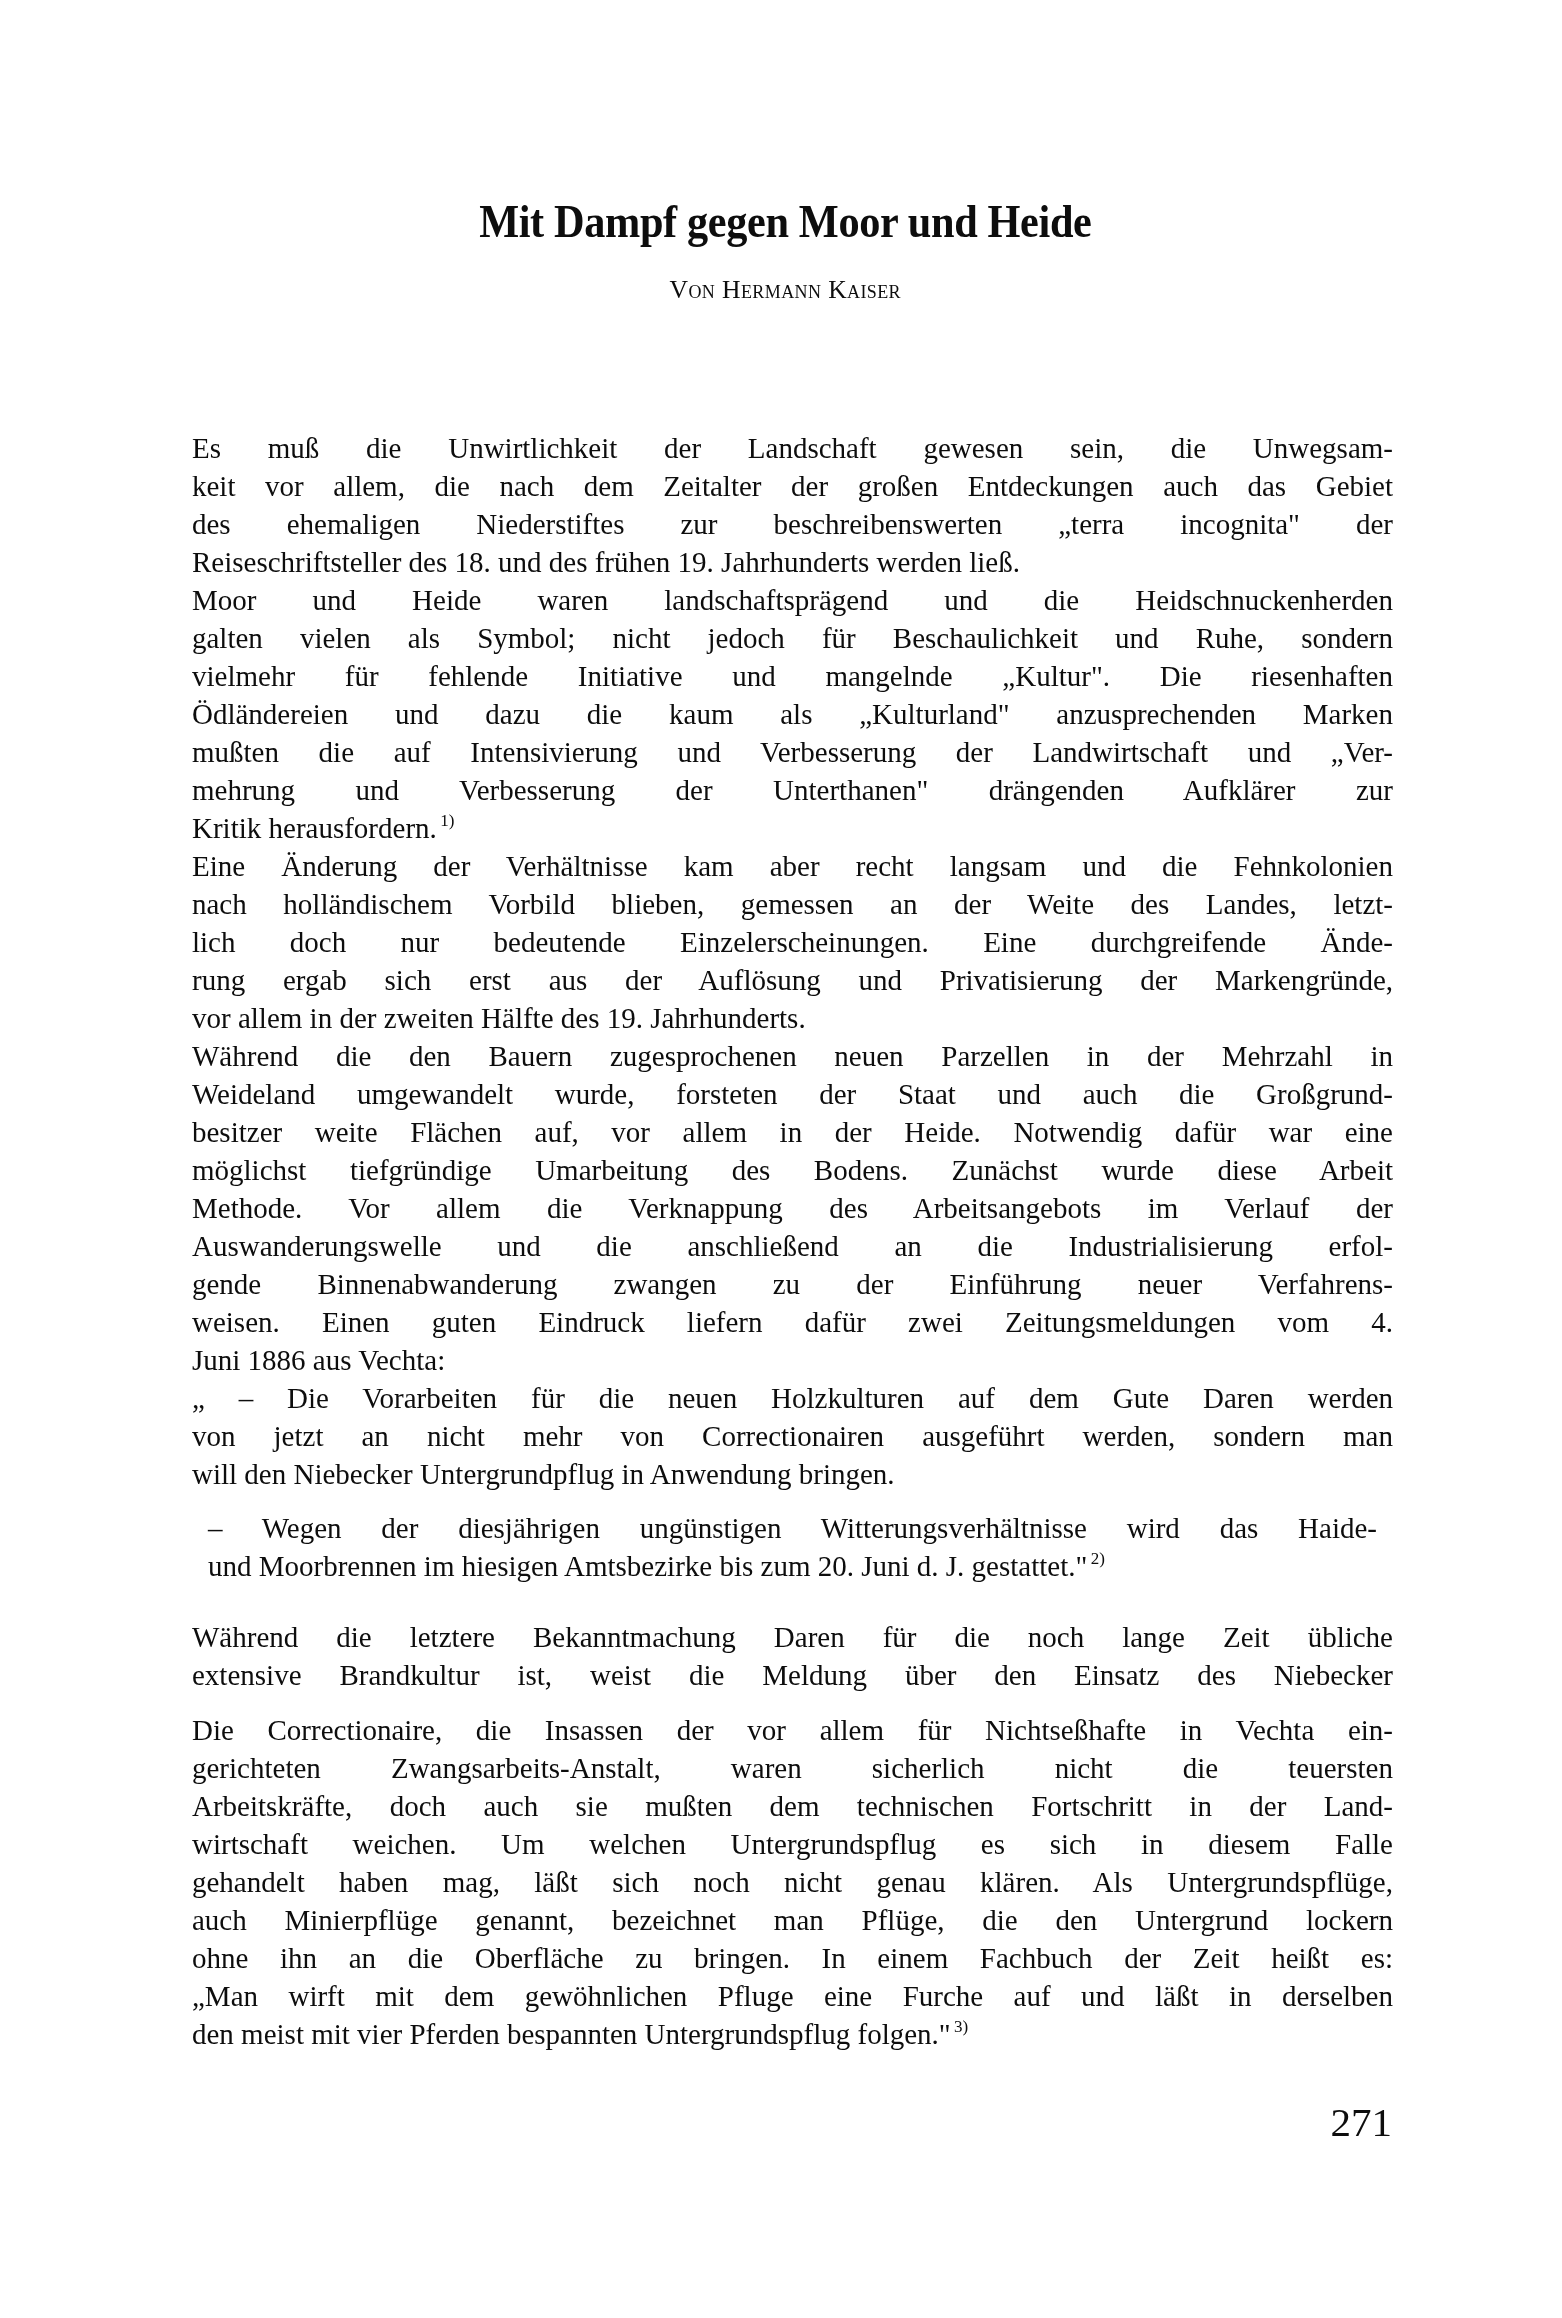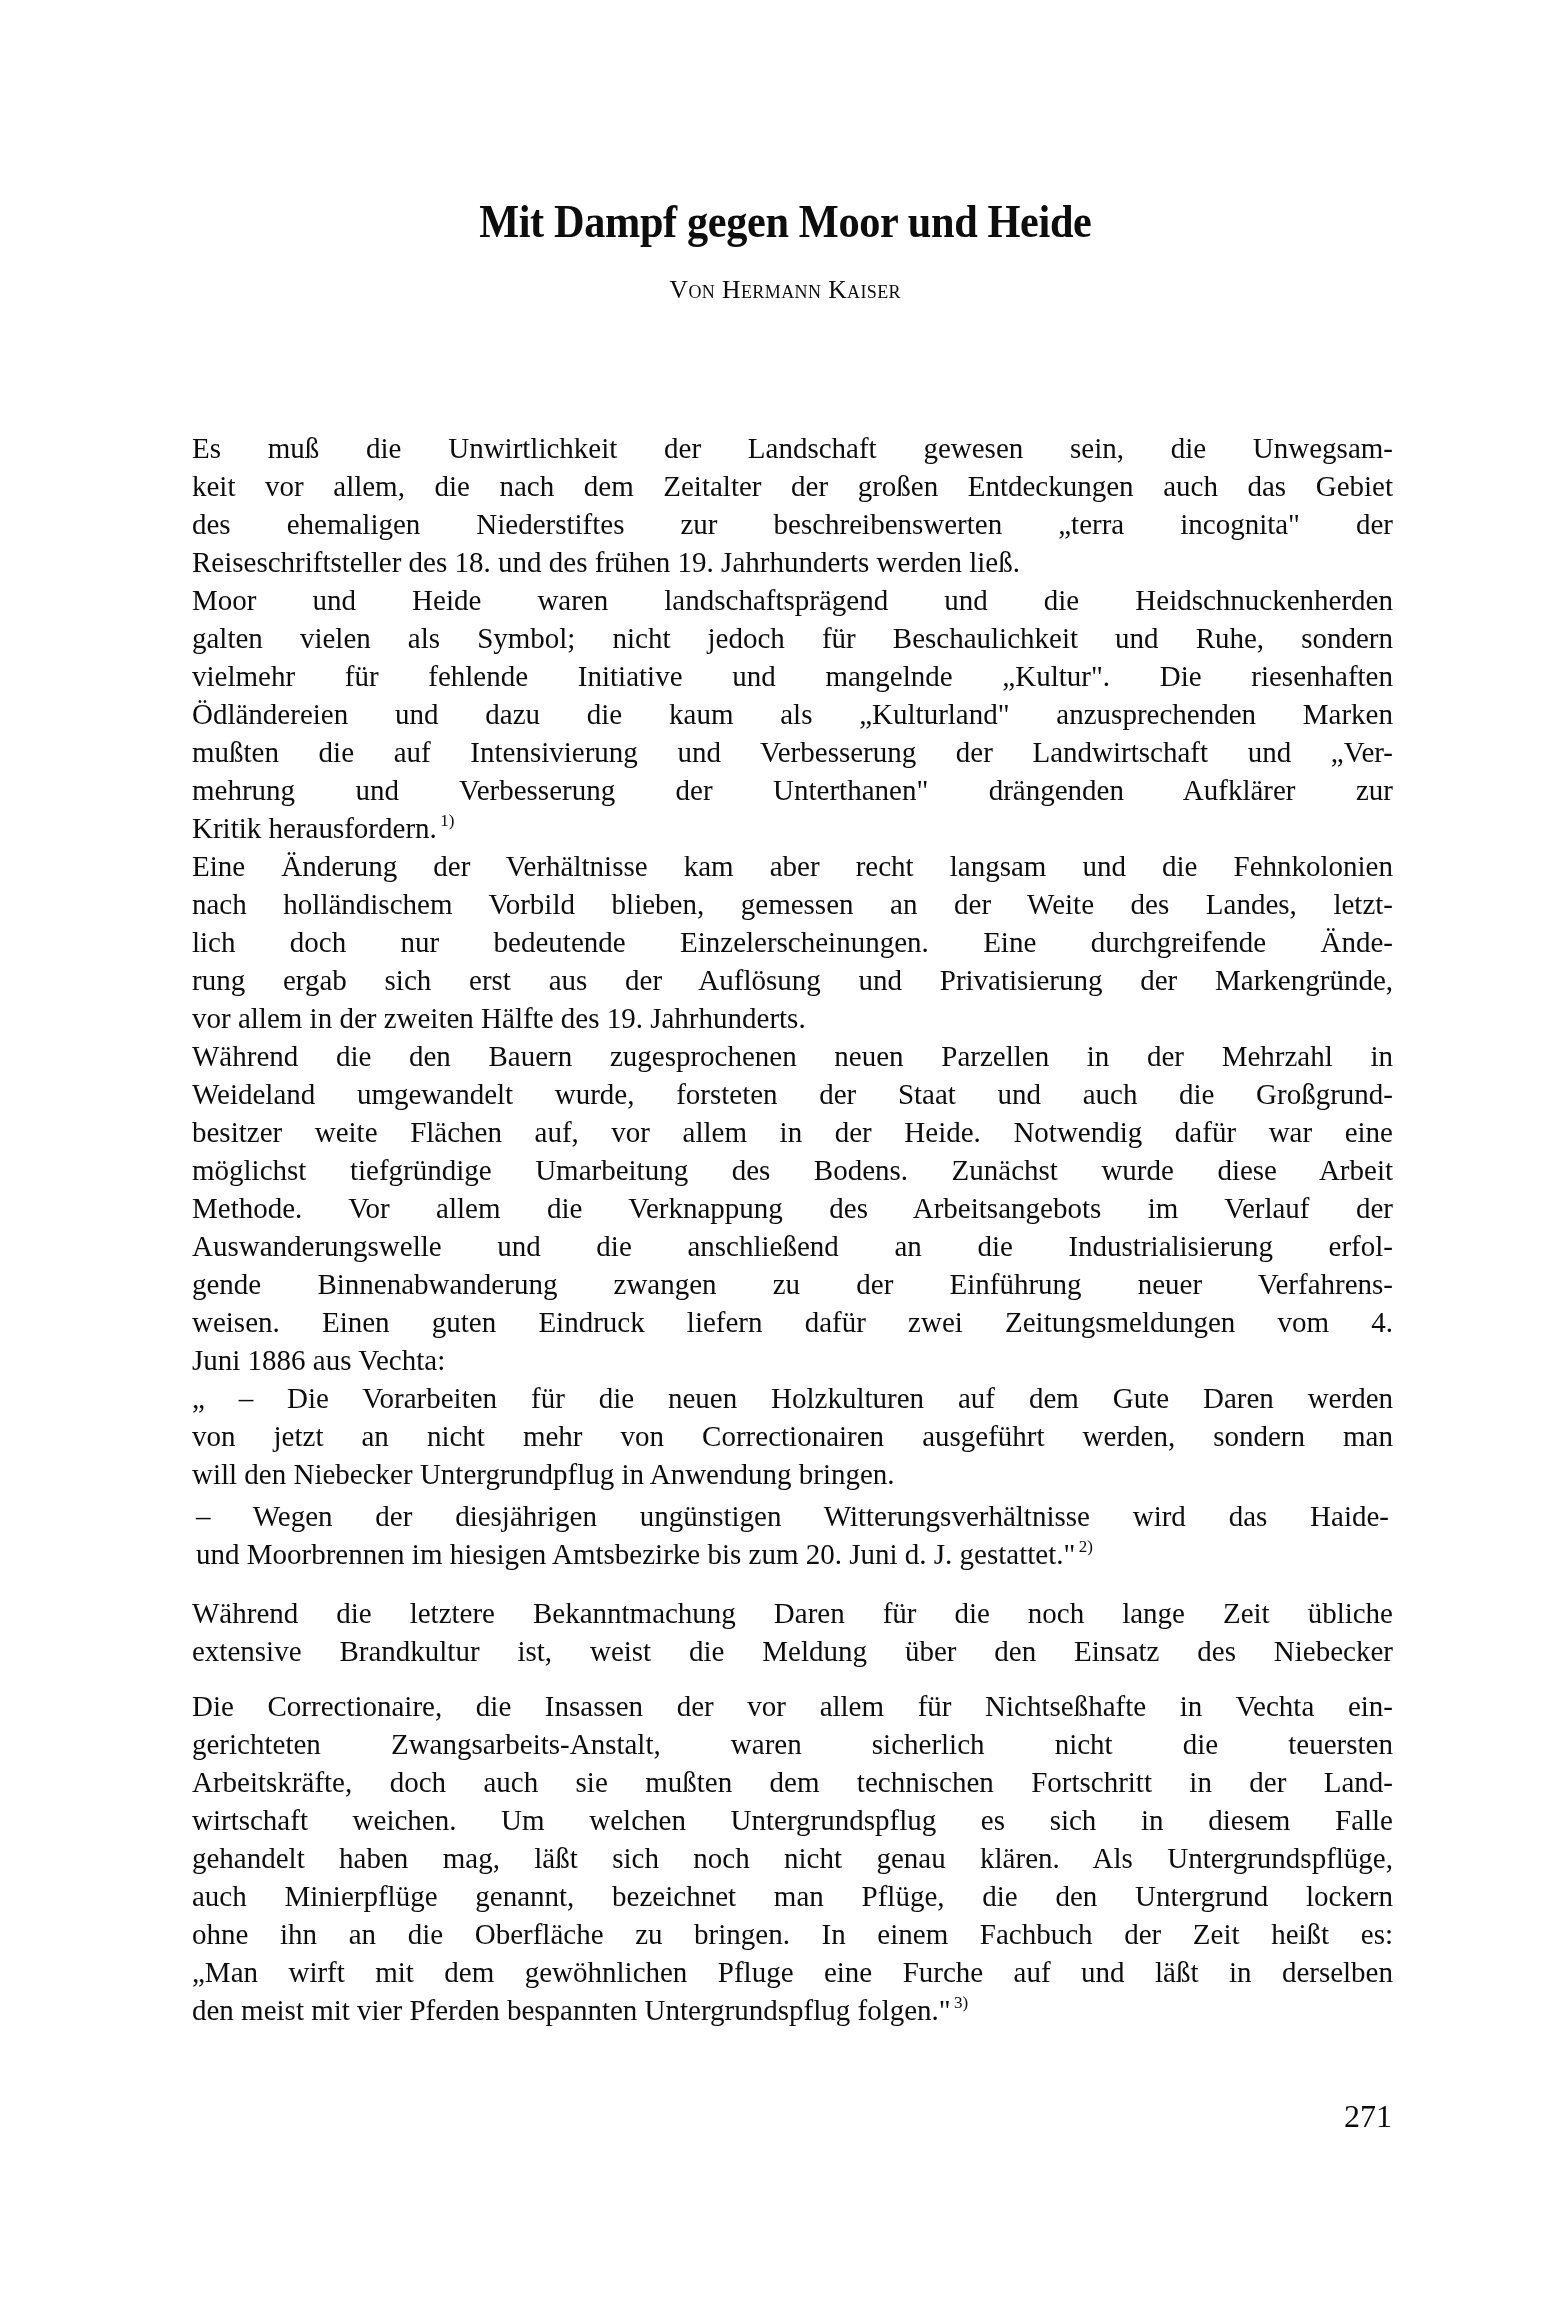--- a/index.html
+++ b/index.html
@@ -22,21 +22,21 @@
   }
   .line {
     display: block; height: 38px; line-height: 38px; white-space: nowrap;
     text-align: justify; text-align-last: justify; overflow: visible;
   }
   .line.last { text-align-last: left; }
   .gap { display: block; height: 17px; }
   sup { font-size: 17px; line-height: 0; vertical-align: 12px; margin-left: 3.4px; }
   .pagenum {
     position: absolute; left: 1221px; width: 171px; top: 2098px; text-align: right;
-    font-family: "Liberation Serif", serif; font-size: 32px;
+    font-family: "Liberation Serif", serif; font-size: 41px;
   }
 </style>
 </head>
 <body>
 
 <div class="page">
   <h1 class="title" style="margin-top:0;margin-bottom:0;">Mit Dampf gegen Moor und Heide</h1>
   <div class="byline">Von Hermann Kaiser</div>
 
   <div class="body">
@@ -77,21 +77,21 @@
       <span class="line">weisen. Einen guten Eindruck liefern dafür zwei Zeitungsmeldungen vom 4.</span>
       <span class="line last">Juni 1886 aus Vechta:</span>
     </p>
 
     <p style="margin:0">
       <span class="line">„ – Die Vorarbeiten für die neuen Holzkulturen auf dem Gute Daren werden</span>
       <span class="line">von jetzt an nicht mehr von Correctionairen ausgeführt werden, sondern man</span>
       <span class="line last">will den Niebecker Untergrundpflug in Anwendung bringen.</span>
     </p>
 
-    <p style="margin:4px">
+    <p style="margin:16px">
       <span class="line">– Wegen der diesjährigen ungünstigen Witterungsverhältnisse wird das Haide-</span>
       <span class="line last"><span>und Moorbrennen im hiesigen Amtsbezirke bis zum 20. Juni d. J. gestattet."</span><sup>2)</sup></span>
     </p>
     <span class="gap"></span>
 
     <p style="margin:0">
       <span class="line">Während die letztere Bekanntmachung Daren für die noch lange Zeit übliche</span>
       <span class="line">extensive Brandkultur ist, weist die Meldung über den Einsatz des Niebecker</span>
     </p>
     <span class="gap"></span>

